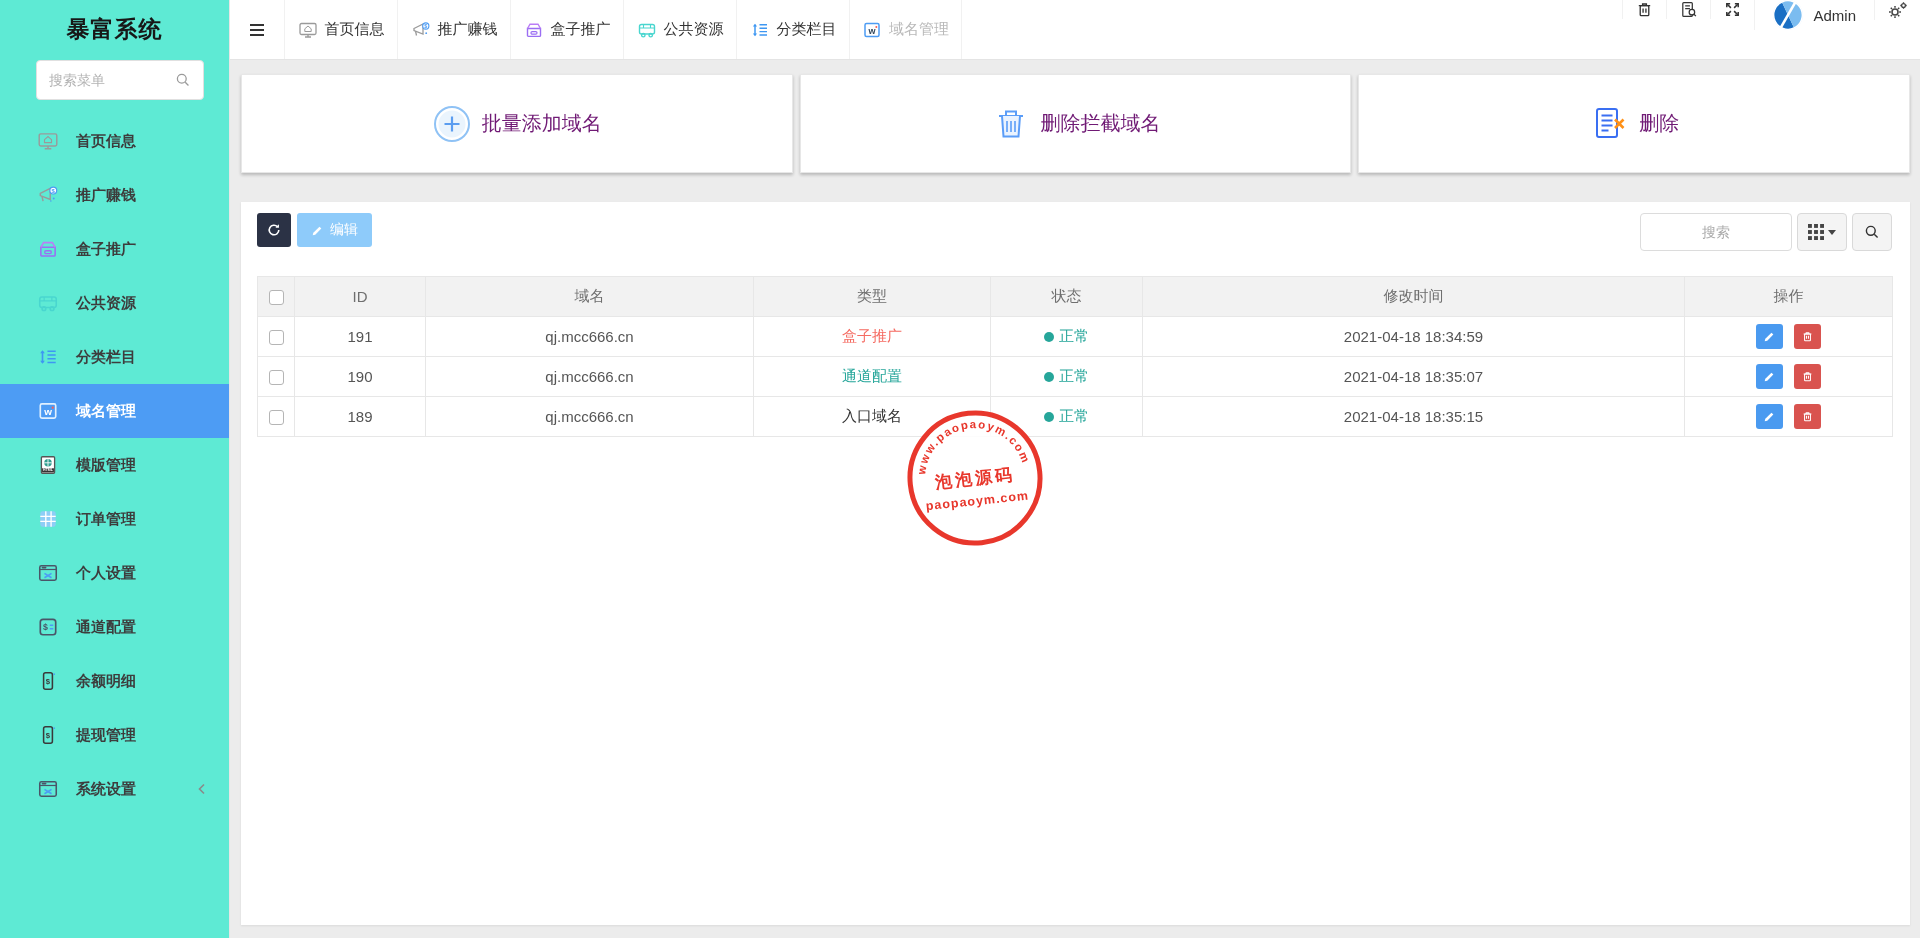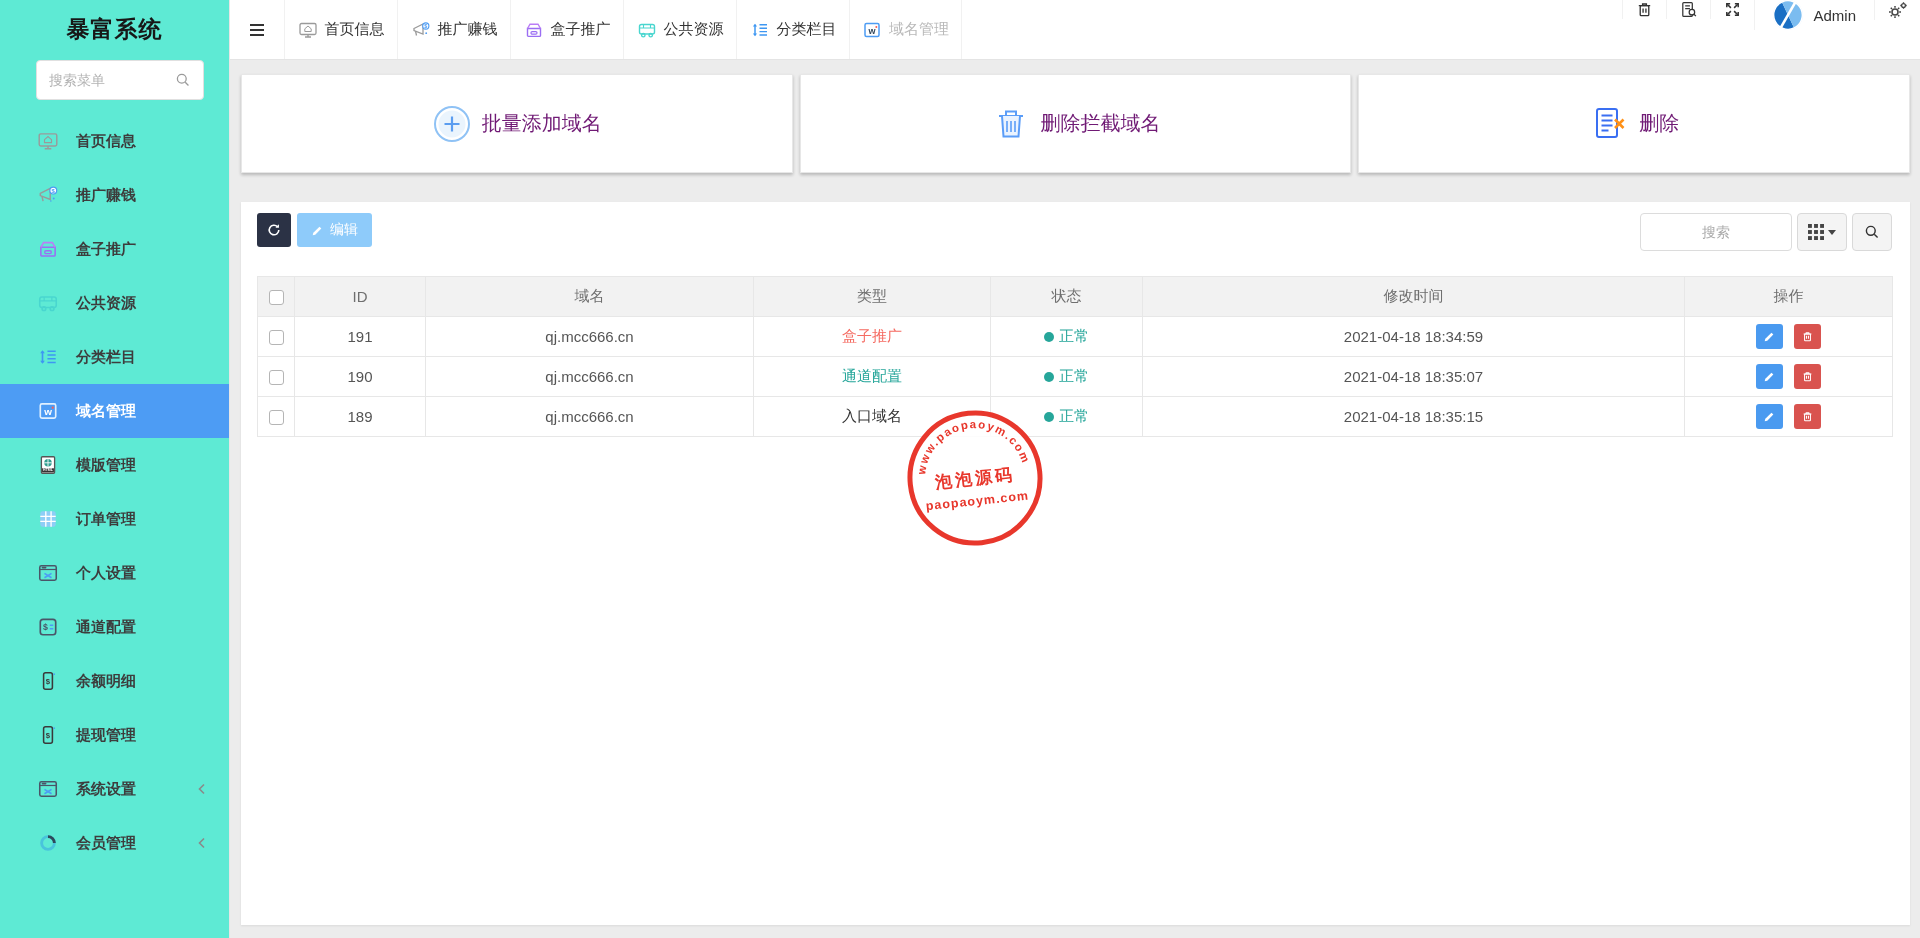--- a/index.html
+++ b/index.html
@@ -227,32 +227,20 @@
       <div class="side-item">
         <span class="s-ico">
             <svg viewBox="0 0 20 20" fill="none">
               <rect x="2.5" y="3.5" width="15" height="13" rx="1.5" stroke="#4a5568" stroke-width="1.4"></rect>
               <path d="M2.5 6.8h15" stroke="#4a5568" stroke-width="1.1"></path>
               <rect x="4.2" y="4.4" width="4.4" height="1.4" rx="0.7" fill="#4a5568"></rect>
               <path d="M6.8 10.3l6.4 4M13.2 10.3l-6.4 4" stroke="#4d9cf4" stroke-width="1.5"></path>
             </svg>
           </span>
         <span class="s-label">系统设置</span>
-        <svg class="chev" viewBox="0 0 14 14" fill="none" stroke="#8a8a8a" stroke-width="1.6">
-            <path d="M9 2.5L4.5 7 9 11.5"></path>
-          </svg>
-      </div>
-      <div class="side-item">
-        <span class="s-ico">
-            <svg viewBox="0 0 20 20" fill="none">
-              <circle cx="10" cy="10" r="5.8" stroke="#49c4dc" stroke-width="2.6"></circle>
-              <path d="M10 4.2a5.8 5.8 0 0 1 5.8 5.8" stroke="#2e4a5a" stroke-width="2.6"></path>
-            </svg>
-          </span>
-        <span class="s-label">会员管理</span>
         <svg class="chev" viewBox="0 0 14 14" fill="none" stroke="#8a8a8a" stroke-width="1.6">
             <path d="M9 2.5L4.5 7 9 11.5"></path>
           </svg>
       </div>
     </nav>
   </aside>
 
   <div class="rightcol">
 
     <header class="topbar">

